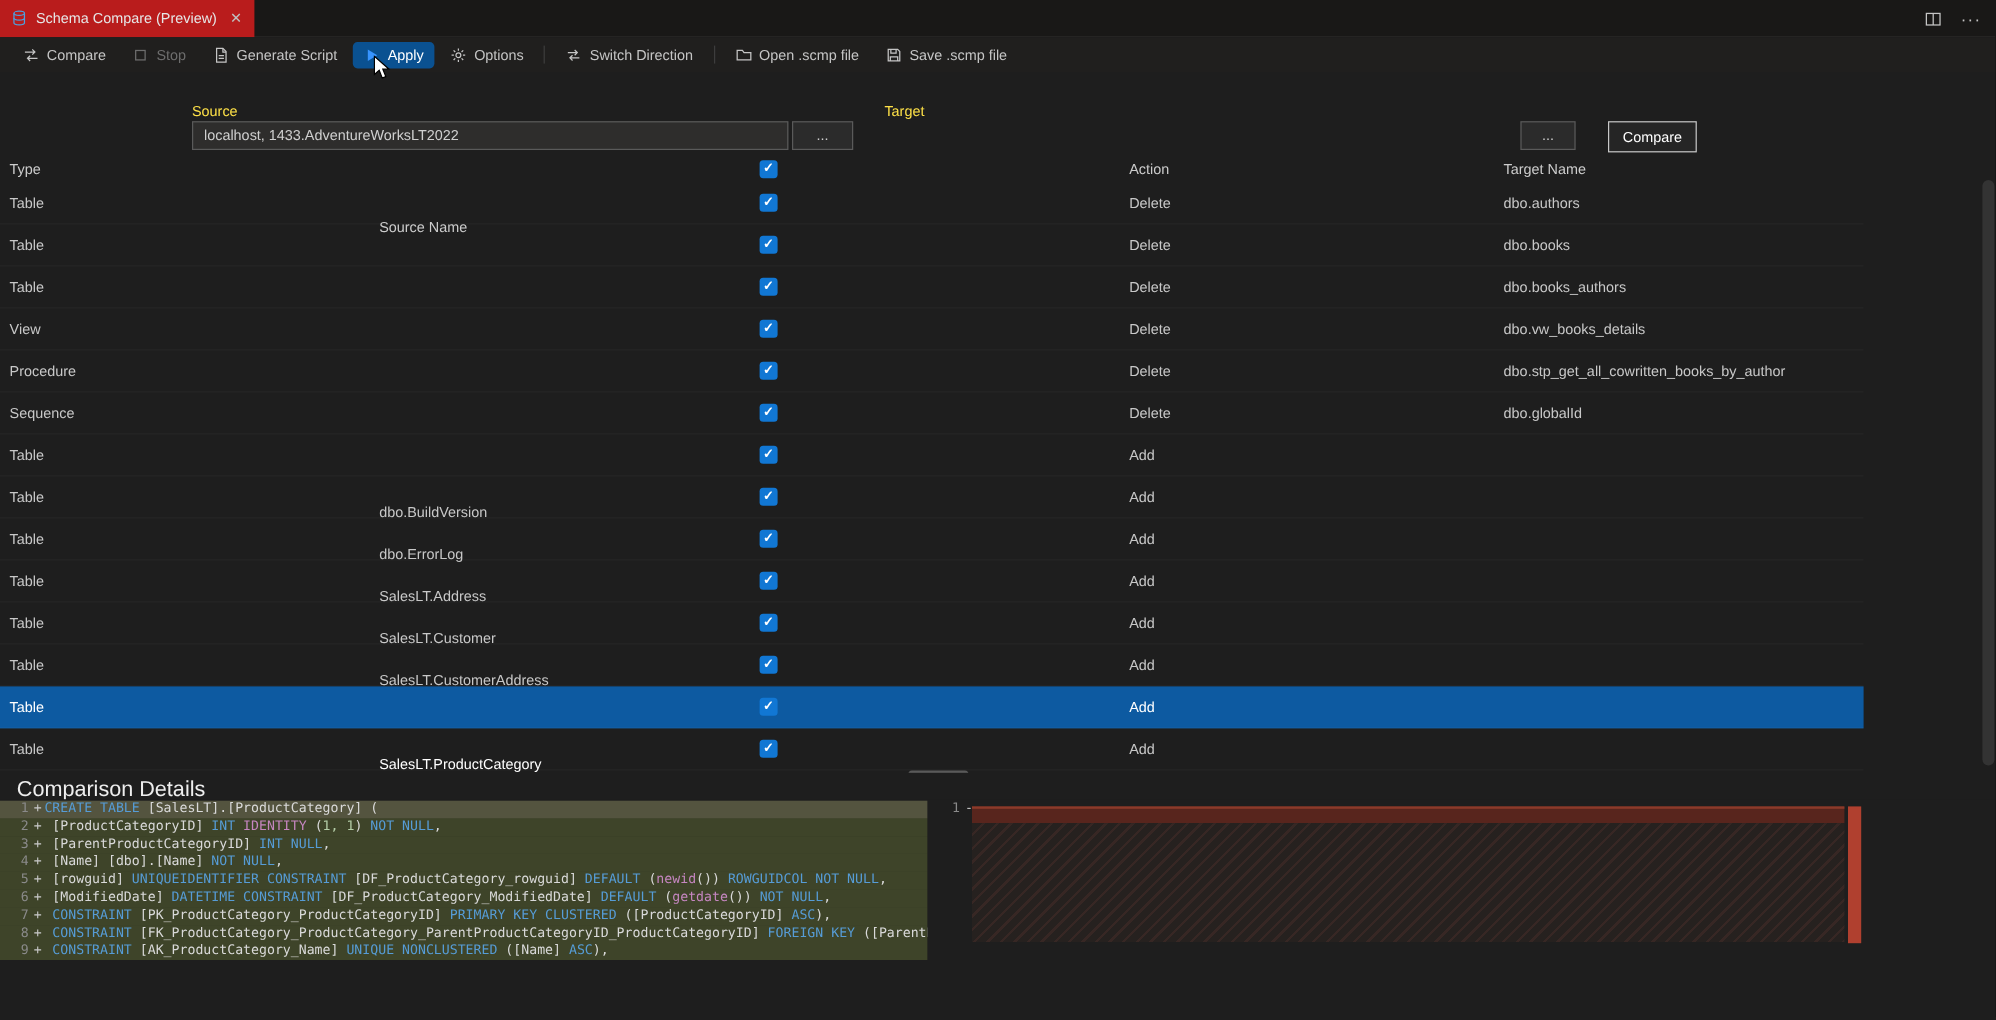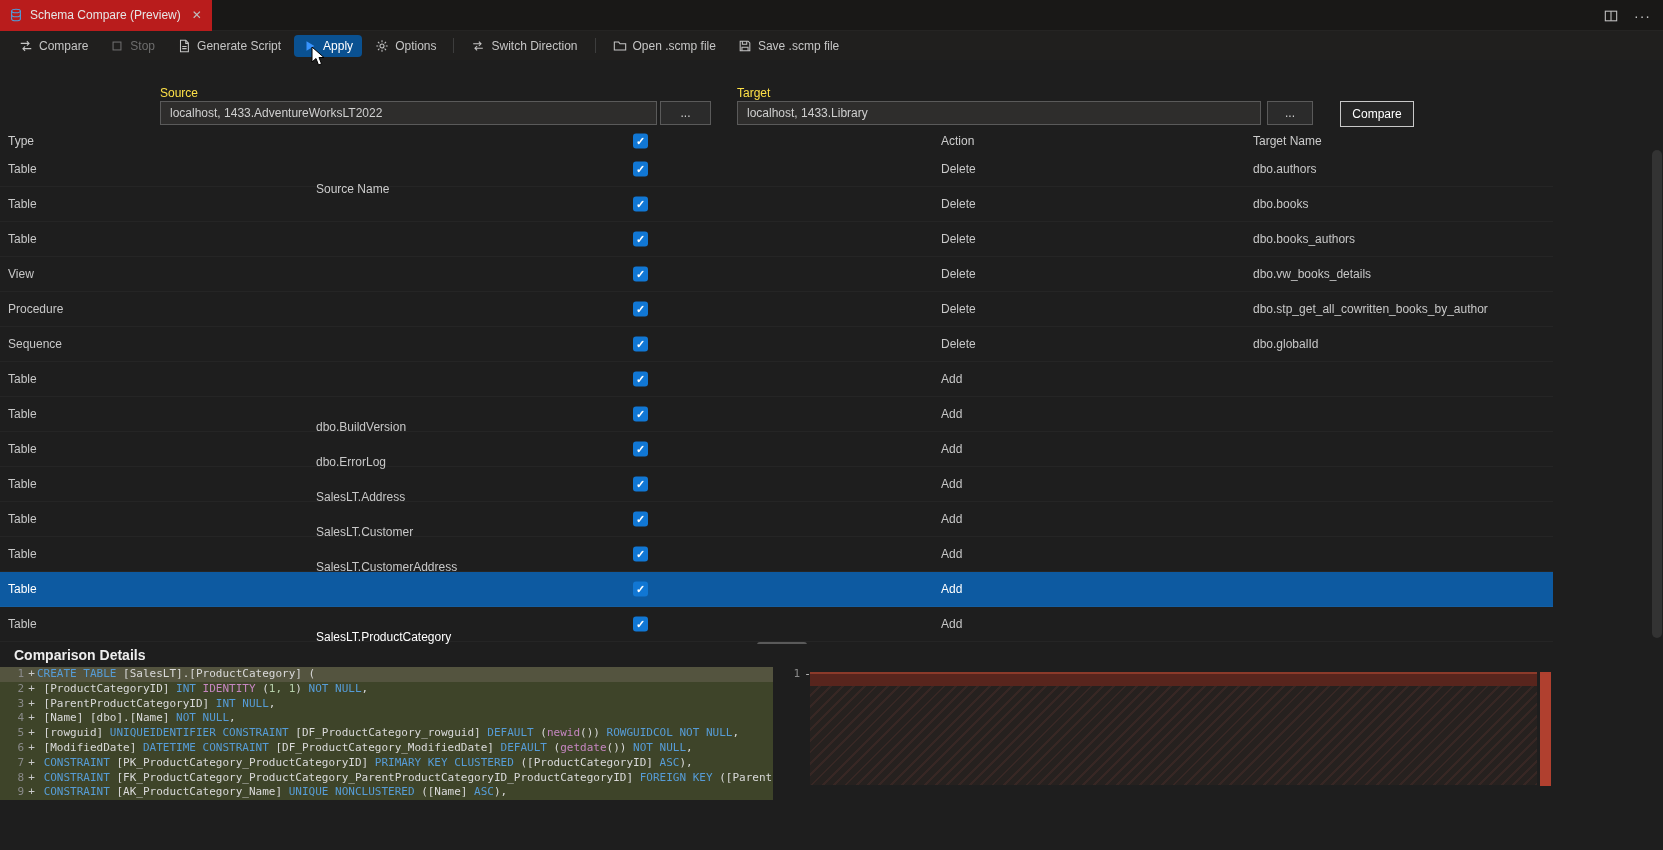--- a/index.html
+++ b/index.html
@@ -41,21 +41,21 @@
   .grow { position:relative; height:35px; border-bottom:1px solid rgba(255,255,255,0.03); font-size:12px; color:#c8c8c8; }
   .grow.selected { background:#0d5aa1; color:#ffffff; }
   .cb { width:15px; height:15px; background:#1177d4; border-radius:3px; color:#ffffff; font-size:11px; font-weight:bold; display:flex; align-items:center; justify-content:center; line-height:1; }
 
   
   .vscroll-main { position:absolute; right:1px; top:150px; width:10px; height:488px; background:#333333; border-radius:5px; }
   .hscroll-grid { position:absolute; left:757px; top:642px; width:50px; height:6px; background:#5a5a5a; border-radius:3px; }
 
   
   .details-header { position:absolute; top:644px; left:0; width:100%; height:22px; background:#1e1e1e; }
-  .details-title { position:absolute; left:14px; top:3px; font-size:14px; font-weight:bold; color:#eeeeee; }
+  .details-title { position:absolute; left:14px; top:3px; font-size:18px; font-weight:normal; color:#eeeeee; }
 
   .diff { position:absolute; top:666px; left:0; width:100%; height:184px; background:#1e1e1e; font-family:"DejaVu Sans Mono", monospace; font-size:11px; }
   .pane-left { position:absolute; left:0; top:1px; width:773px; height:183px; overflow:hidden; }
   .pane-right { position:absolute; left:776px; top:1px; width:777px; height:183px; overflow:hidden; }
   .cl { display:flex; height:14.8px; line-height:14.8px; white-space:pre; }
   .cl.added { background:rgba(140,160,70,0.30); }
   .cl.added.first { background:rgba(150,150,105,0.45); }
   .lnum { flex:0 0 26px; text-align:right; color:#8a8a8a; padding-right:2px; }
   .lsign { flex:0 0 11px; text-align:center; color:#c8c8c8; }
   .lcode { color:#d9d9d9; white-space:pre; }
@@ -154,21 +154,20 @@
 
   <svg class="cursor" viewBox="0 0 17 22">
     <path d="M1 1 L1 16 L5 12.5 L7.5 19 L10.5 17.8 L8 11.5 L13 11.5 Z" fill="#ffffff" stroke="#000000" stroke-width="1"></path>
   </svg>
 
   <div class="conn-label" style="left:160px; top:86px;">Source</div>
   <div class="conn-input" style="left:160px; top:101px; width:497px;">localhost, 1433.AdventureWorksLT2022</div>
   <div class="browse-btn" style="left:660px; top:101px; width:51px;">...</div>
 
   <div class="conn-label" style="left:737px; top:86px;">Target</div>
-  <div class="conn-input" style="left:737px; top:101px; width:524px;">localhost, 1433.Library</div>
   <div class="browse-btn" style="left:1267px; top:101px; width:46px;">...</div>
 
   <div class="compare-btn">Compare</div>
 
   <div class="ghead">
     <div class="gcell c-type">Type</div>
     <div class="gcell c-source">Source Name</div>
     <div class="gcell c-check">
       <div class="cb">✓</div>
     </div>

